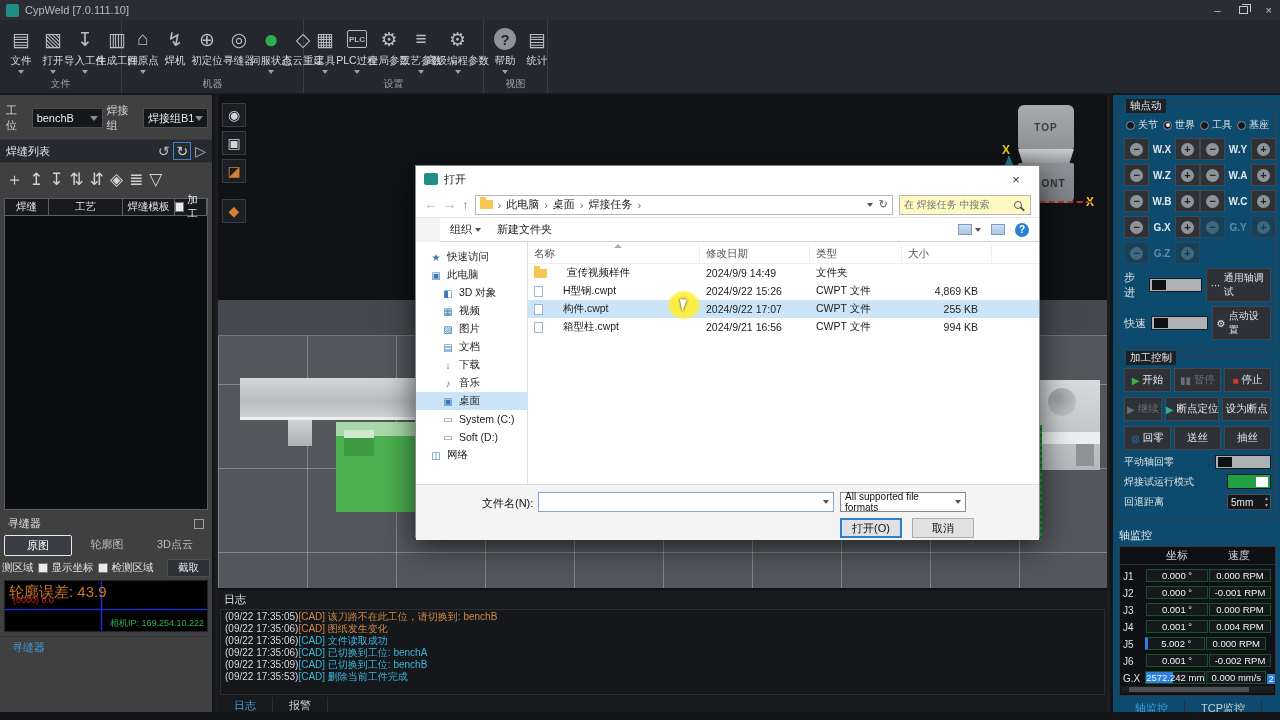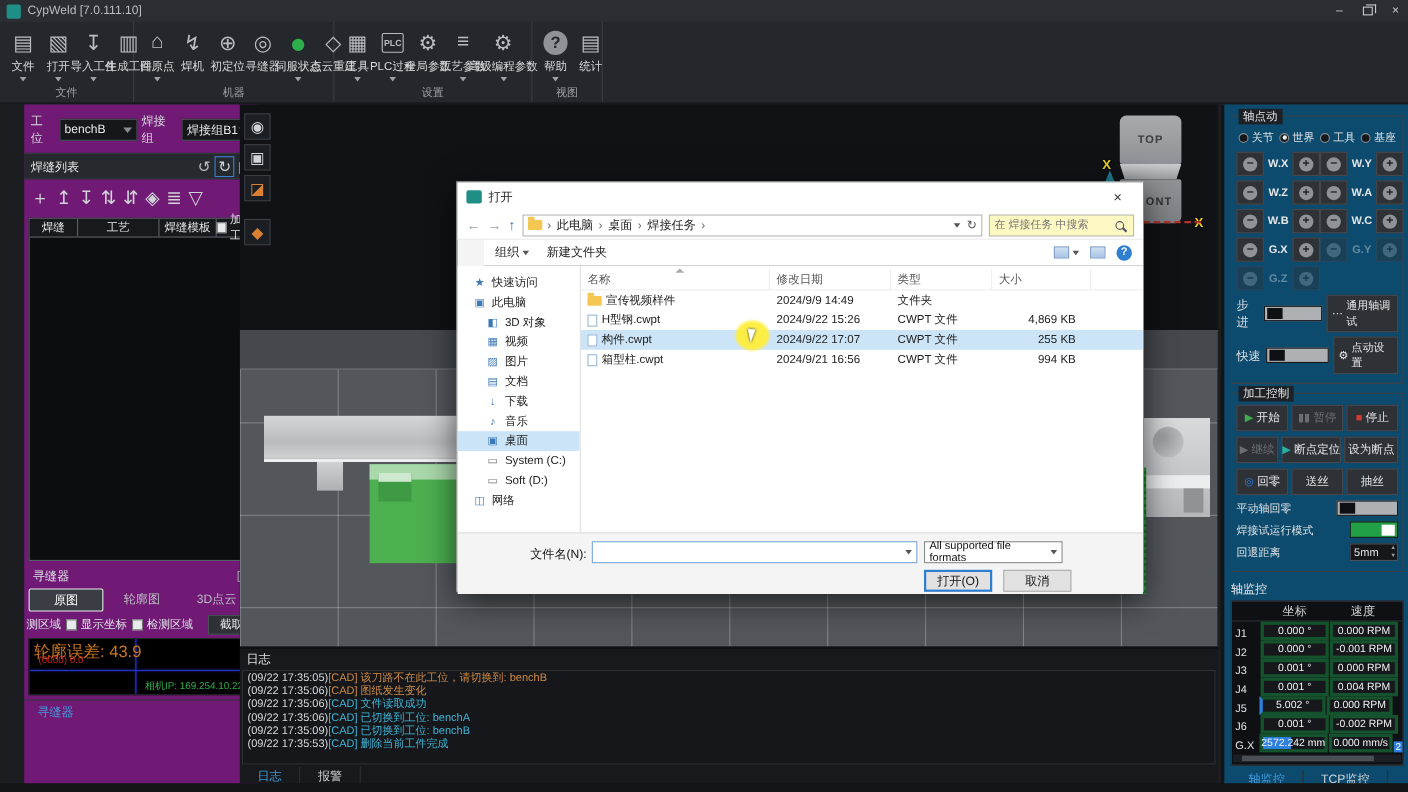--- a/index.html
+++ b/index.html
@@ -19,21 +19,21 @@
   .ritems{display:flex;flex:1;padding:4px 6px 0 6px;gap:2px;}
   .rglabel{text-align:center;color:#9ea2a6;font-size:10px;padding-bottom:2px;}
   .ritem{display:flex;flex-direction:column;align-items:center;justify-content:flex-start;padding:2px 4px;min-width:30px;cursor:default;}
   .ricon{width:26px;height:26px;display:flex;align-items:center;justify-content:center;font-size:19px;color:#b9bdc1;}
   .ricon.green{color:#2fae4d;font-size:26px;}
   .ricon.textic{font-size:8px;font-weight:bold;border:1px solid #b9bdc1;border-radius:2px;width:20px;height:18px;margin:4px 0;}
   .ricon.circ{background:#8f9397;color:#24272b;border-radius:50%;width:22px;height:22px;font-weight:bold;font-size:15px;margin:2px 0;}
   .rlabel{color:#d6d9dc;font-size:10.5px;white-space:nowrap;margin-top:2px;}
   .dd::after{content:'';display:block;margin:2px auto 0;width:0;height:0;border-left:3px solid transparent;border-right:3px solid transparent;border-top:4px solid #9ea2a6;}
   
-  .lpanel{left:0;top:95px;width:215px;height:625px;background:#701a75;border-right:3px solid #121417;margin-left:22px;}
+  .lpanel{left:0;top:95px;width:215px;height:625px;background:#404040;border-right:3px solid #121417;}
   .fieldrow{display:flex;align-items:center;gap:4px;padding:8px 4px 6px 6px;}
   .dropdown{background:#15171a;border:1px solid #4a4f55;height:20px;display:flex;align-items:center;justify-content:space-between;padding:0 4px;color:#e8eaec;}
   .dropdown .carat{width:0;height:0;border-left:4px solid transparent;border-right:4px solid transparent;border-top:5px solid #8a8f94;}
   .sectionbar{background:#26292e;border-top:1px solid #34373c;border-bottom:1px solid #34373c;height:24px;display:flex;align-items:center;padding:0 6px;color:#e4e6e8;}
   .sb-icons{margin-left:auto;display:flex;gap:4px;align-items:center;font-size:14px;color:#b9bdc1;}
   .sb-icons .selbox{border:1px solid #3f7fd6;padding:0 2px;color:#cfd3d6;}
   .ltools{display:flex;gap:6px;padding:5px 6px;font-size:17px;color:#cfd3d6;align-items:center;}
   .ltable{margin:2px 4px;border:1px solid #5a5f65;height:312px;background:#0c0d0f;}
   .lthead{display:flex;border-bottom:1px solid #5a5f65;background:#17191d;height:17px;font-size:10.5px;color:#e4e6e8;}
   .lthead div{border-right:1px solid #5a5f65;display:flex;align-items:center;justify-content:center;gap:3px;}
@@ -118,21 +118,21 @@
   .cbtn.dis{color:#6a6e73;}
   .optrow{display:flex;align-items:center;margin:5px 0;color:#dfe2e4;font-size:10px;}
   .toggle{margin-left:auto;width:44px;height:15px;background:#22a045;border:1px solid #16181b;position:relative;}
   .toggle .knob{position:absolute;right:2px;top:1.5px;width:12px;height:10px;background:#fff;}
   .spin{margin-left:auto;width:44px;height:16px;background:#15171a;border:1px solid #4a4f55;display:flex;align-items:center;color:#e4e6e8;padding-left:3px;position:relative;}
   .spin .arr{position:absolute;right:2px;font-size:6px;color:#9ea2a6;line-height:5px;}
   .montable{margin-top:3px;border:1px solid #34373c;background:#0e1013;}
   .monhead{display:flex;height:18px;border-bottom:1px solid #2a2d33;color:#cfd3d6;}
   .monrow{display:flex;height:17px;align-items:flex-end;}
   .monax{width:26px;display:flex;align-items:center;padding-left:3px;color:#dfe2e4;font-size:10px;}
-  .moncell{width:62px;margin:1px 1px 0 0;background:#16181c;border:3px solid #14532d;color:#f2f4f6;font-size:9.5px;display:flex;align-items:center;justify-content:center;white-space:nowrap;}
+  .moncell{width:62px;margin:1px 1px 0 0;background:#16181c;border:1px solid #14532d;color:#f2f4f6;font-size:9.5px;display:flex;align-items:center;justify-content:center;white-space:nowrap;}
   .monhead div{display:flex;align-items:center;justify-content:center;}
   .gxblue{background:linear-gradient(90deg,#2d7fe0 0 46%,#16181c 46%);}
   .j5bar{border-left:3px solid #2d7fe0;}
   .bluechip{width:8px;margin:1px 0 0 0;background:#2d7fe0;color:#fff;font-size:9px;display:flex;align-items:center;justify-content:center;}
   .monscroll{height:7px;margin:2px 1px;background:#1b1e22;position:relative;}
   .monscroll .bar{position:absolute;left:8px;top:1px;width:120px;height:5px;background:#4a4f55;}
   .montabs{display:flex;height:20px;align-items:center;margin-top:2px;}
   
   .dialog{left:415px;top:165px;width:625px;height:373px;background:#f4f4f4;border:1px solid #8a8a8a;box-shadow:0 8px 28px rgba(0,0,0,.65);color:#1a1a1a;}
   .dtitle{height:26px;background:#fff;display:flex;align-items:center;padding:0 8px;font-size:11px;}
@@ -162,21 +162,21 @@
   .sitem{height:18px;display:flex;align-items:center;gap:5px;padding-left:14px;font-size:10.5px;color:#222;white-space:nowrap;}
   .sitem.indent{padding-left:26px;}
   .sitem.sel{background:#cce4f7;}
   .sic{width:12px;text-align:center;font-size:10px;color:#3c79b8;}
   .dfiles{flex:1;position:relative;padding-top:2px;}
   .fcols{display:flex;height:20px;border-bottom:1px solid #eee;color:#555;font-size:10.5px;}
   .fcol{display:flex;align-items:center;padding-left:6px;border-right:1px solid #eee;position:relative;}
   .sortcaret{position:absolute;top:0px;left:50%;width:0;height:0;border-left:4px solid transparent;border-right:4px solid transparent;border-bottom:4px solid #aaa;}
   .frow{display:flex;height:18px;align-items:center;font-size:10.5px;color:#222;}
   .frow.sel{background:#cce4f7;}
-  .fcell{padding-left:6px;display:flex;align-items:center;gap:4px;white-space:nowrap;overflow:hidden;}
+  .fcell{padding-left:6px;display:flex;align-items:center;gap:20px;white-space:nowrap;overflow:hidden;}
   .fcell.num{justify-content:flex-end;padding-right:14px;}
   .fico{width:9px;height:11px;background:#fff;border:1px solid #9ab6d8;position:relative;flex:none;}
   .ffold{width:13px;height:9px;background:#f4c752;border-radius:1px;position:relative;flex:none;}
   .ffold::before{content:'';position:absolute;top:-3px;left:0;width:6px;height:3px;background:#f4c752;}
   .dfoot{height:56px;background:#f4f4f4;border-top:1px solid #ddd;position:relative;font-size:11px;}
   .fnlabel{position:absolute;left:66px;top:11px;color:#111;}
   .fninput{position:absolute;left:122px;top:7px;width:296px;height:20px;border:1px solid #7aa7d8;background:#fff;}
   .fninput .dcaret{position:absolute;right:4px;top:7px;}
   .ftype{position:absolute;left:424px;top:7px;width:126px;height:20px;border:1px solid #8a8a8a;background:#fff;display:flex;align-items:center;justify-content:space-between;padding:0 4px;font-size:10px;color:#111;}
   .dbtn{position:absolute;top:33px;width:62px;height:20px;background:#e1e1e1;border:1px solid #adadad;display:flex;align-items:center;justify-content:center;color:#111;}

